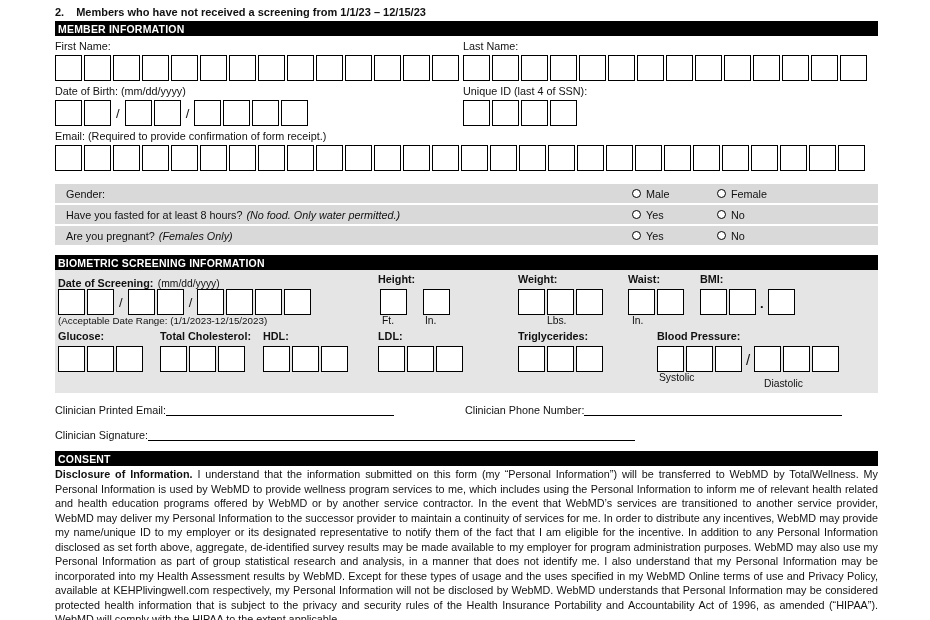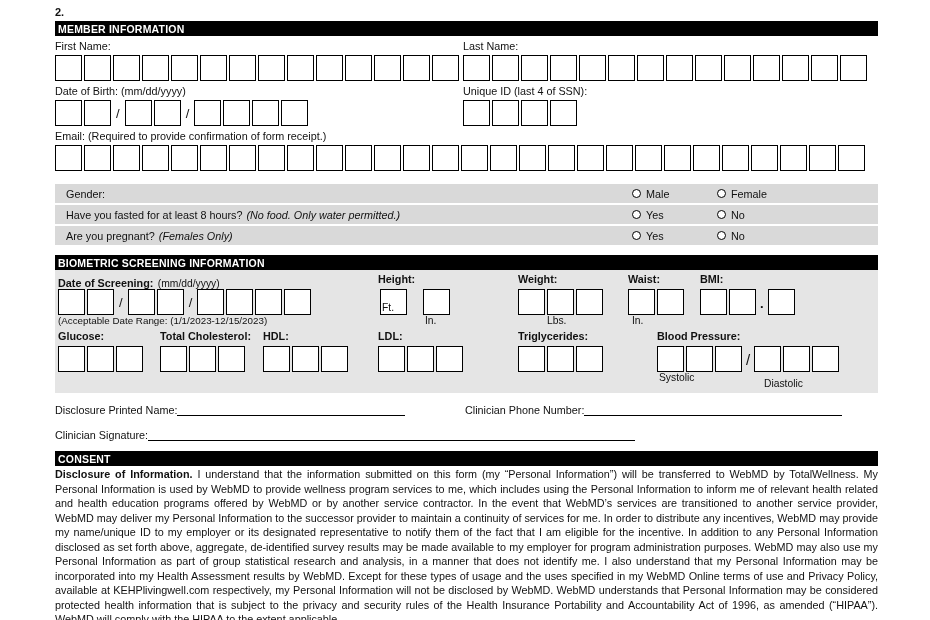--- a/index.html
+++ b/index.html
@@ -50,20 +50,21 @@
   .bold { font-weight:bold; }
 </style>
 </head>
 <body>
 
 <div class="page">
   <div class="form">
 
     <div class="intro">
       <span>2.</span>
+      <span>Members who have not received a screening from 1/1/23 – 12/15/23</span>
     </div>
 
     <div class="bar">MEMBER INFORMATION</div>
 
     <div class="cols">
       <div class="col-l">
         <div class="label lbl">First Name:</div>
         <div class="boxrow">
             <span class="cbox"></span>
             <span class="cbox"></span>
@@ -257,21 +258,21 @@
         <div class="boxrow">
             <span class="cbox"></span>
             <span class="cbox"></span>
           </div>
         <span class="dot">.</span>
         <div class="boxrow">
             <span class="cbox"></span>
           </div>
       </div>
 
-      <div class="abs slabel" style="left:327px; top:32px;">Ft.</div>
+      <div class="abs slabel" style="left:327px; top:45px;">Ft.</div>
       <div class="abs slabel" style="left:370px; top:45px;">In.</div>
       <div class="abs slabel" style="left:492px; top:45px;">Lbs.</div>
       <div class="abs slabel" style="left:577px; top:45px;">In.</div>
       <div class="abs range" style="left:3px; top:45px;">(Acceptable Date Range: (1/1/2023-12/15/2023)</div>
 
       <div class="abs blabel" style="left:3px; top:60px;">Glucose:</div>
       <div class="abs blabel" style="left:105px; top:60px;">Total Cholesterol:</div>
       <div class="abs blabel" style="left:208px; top:60px;">HDL:</div>
       <div class="abs blabel" style="left:323px; top:60px;">LDL:</div>
       <div class="abs blabel" style="left:463px; top:60px;">Triglycerides:</div>
@@ -315,21 +316,21 @@
             <span class="cbox"></span>
             <span class="cbox"></span>
           </div>
       </div>
 
       <div class="abs slabel" style="left:604px; top:102px;">Systolic</div>
       <div class="abs slabel" style="left:709px; top:108px;">Diastolic</div>
     </div>
 
     <div class="clin-row">
-      <span>Disclosure Printed Name:</span><span class="wline" style="width:228px;"></span>
+      <span>Clinician Printed Email:</span><span class="wline" style="width:228px;"></span>
       <span class="clin-right">
         <span>Clinician Phone Number:</span><span class="wline" style="width:258px;"></span>
       </span>
     </div>
 
     <div class="clin-row">
       <span>Clinician Signature:</span><span class="wline" style="width:487px;"></span>
     </div>
 
     <div class="bar" style="margin-top:8px;">CONSENT</div>

